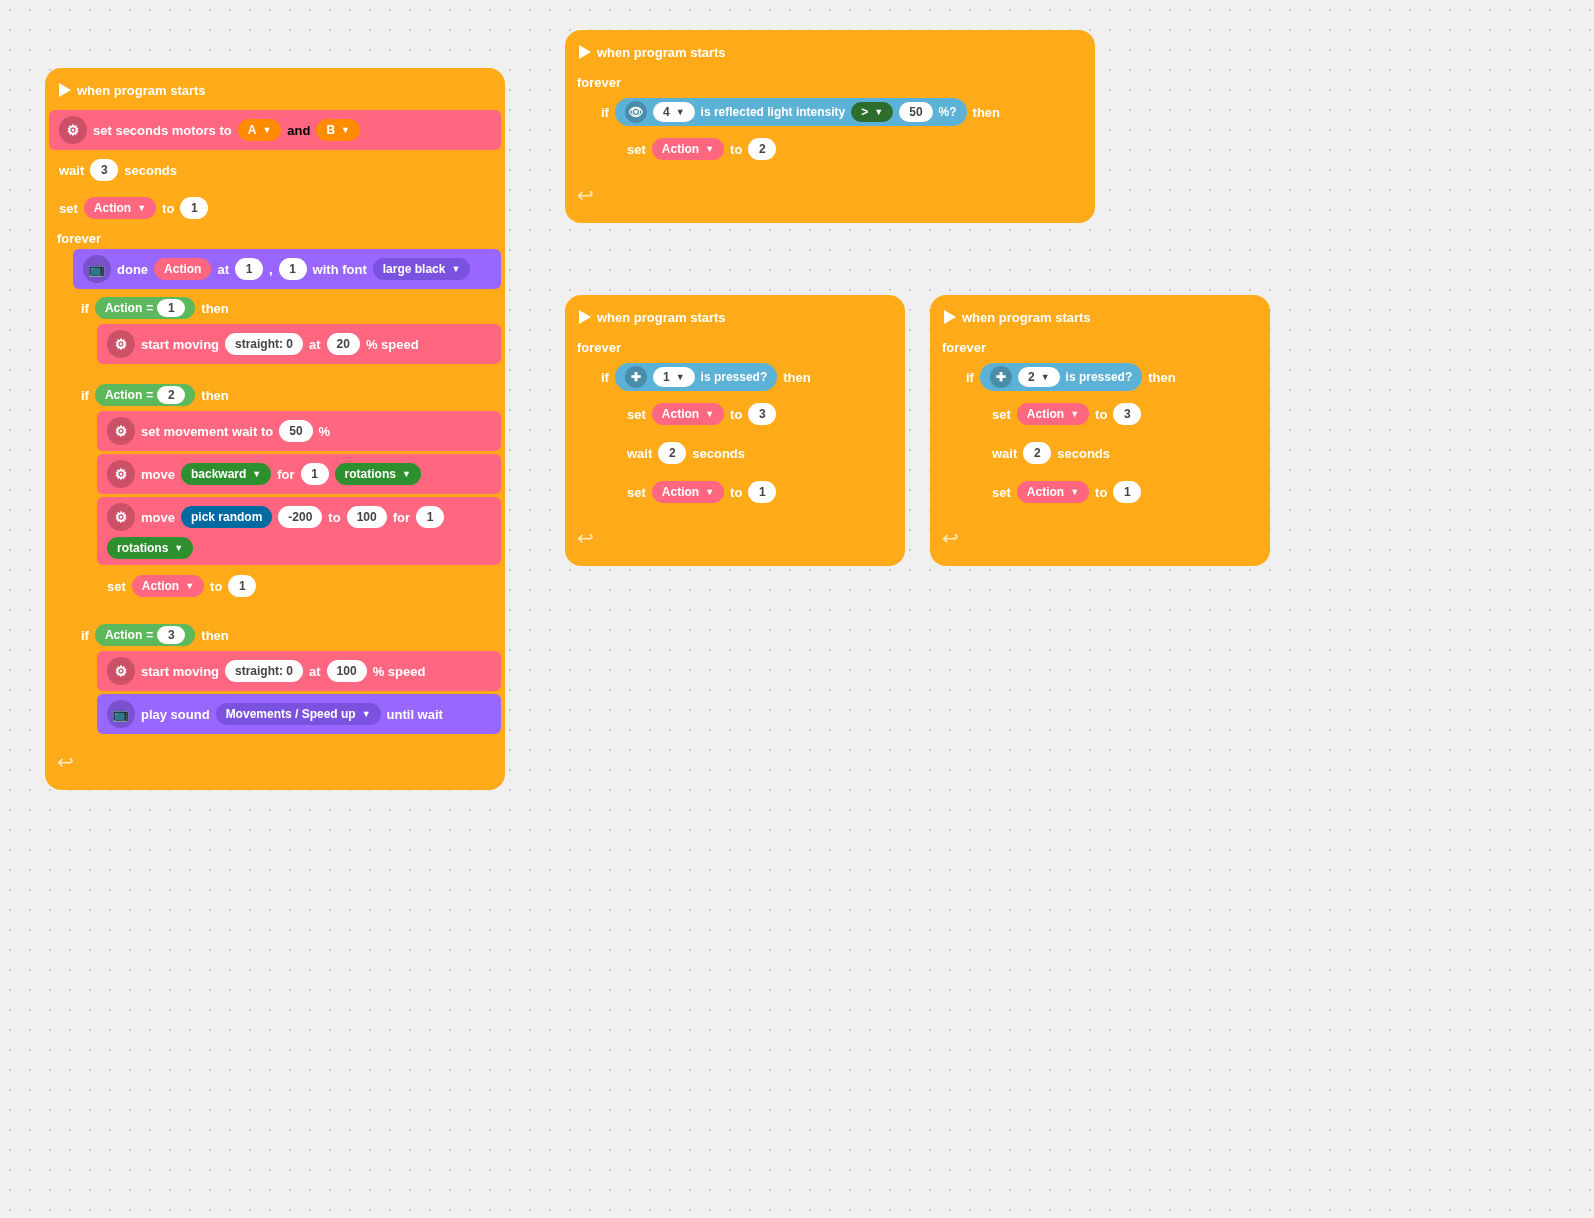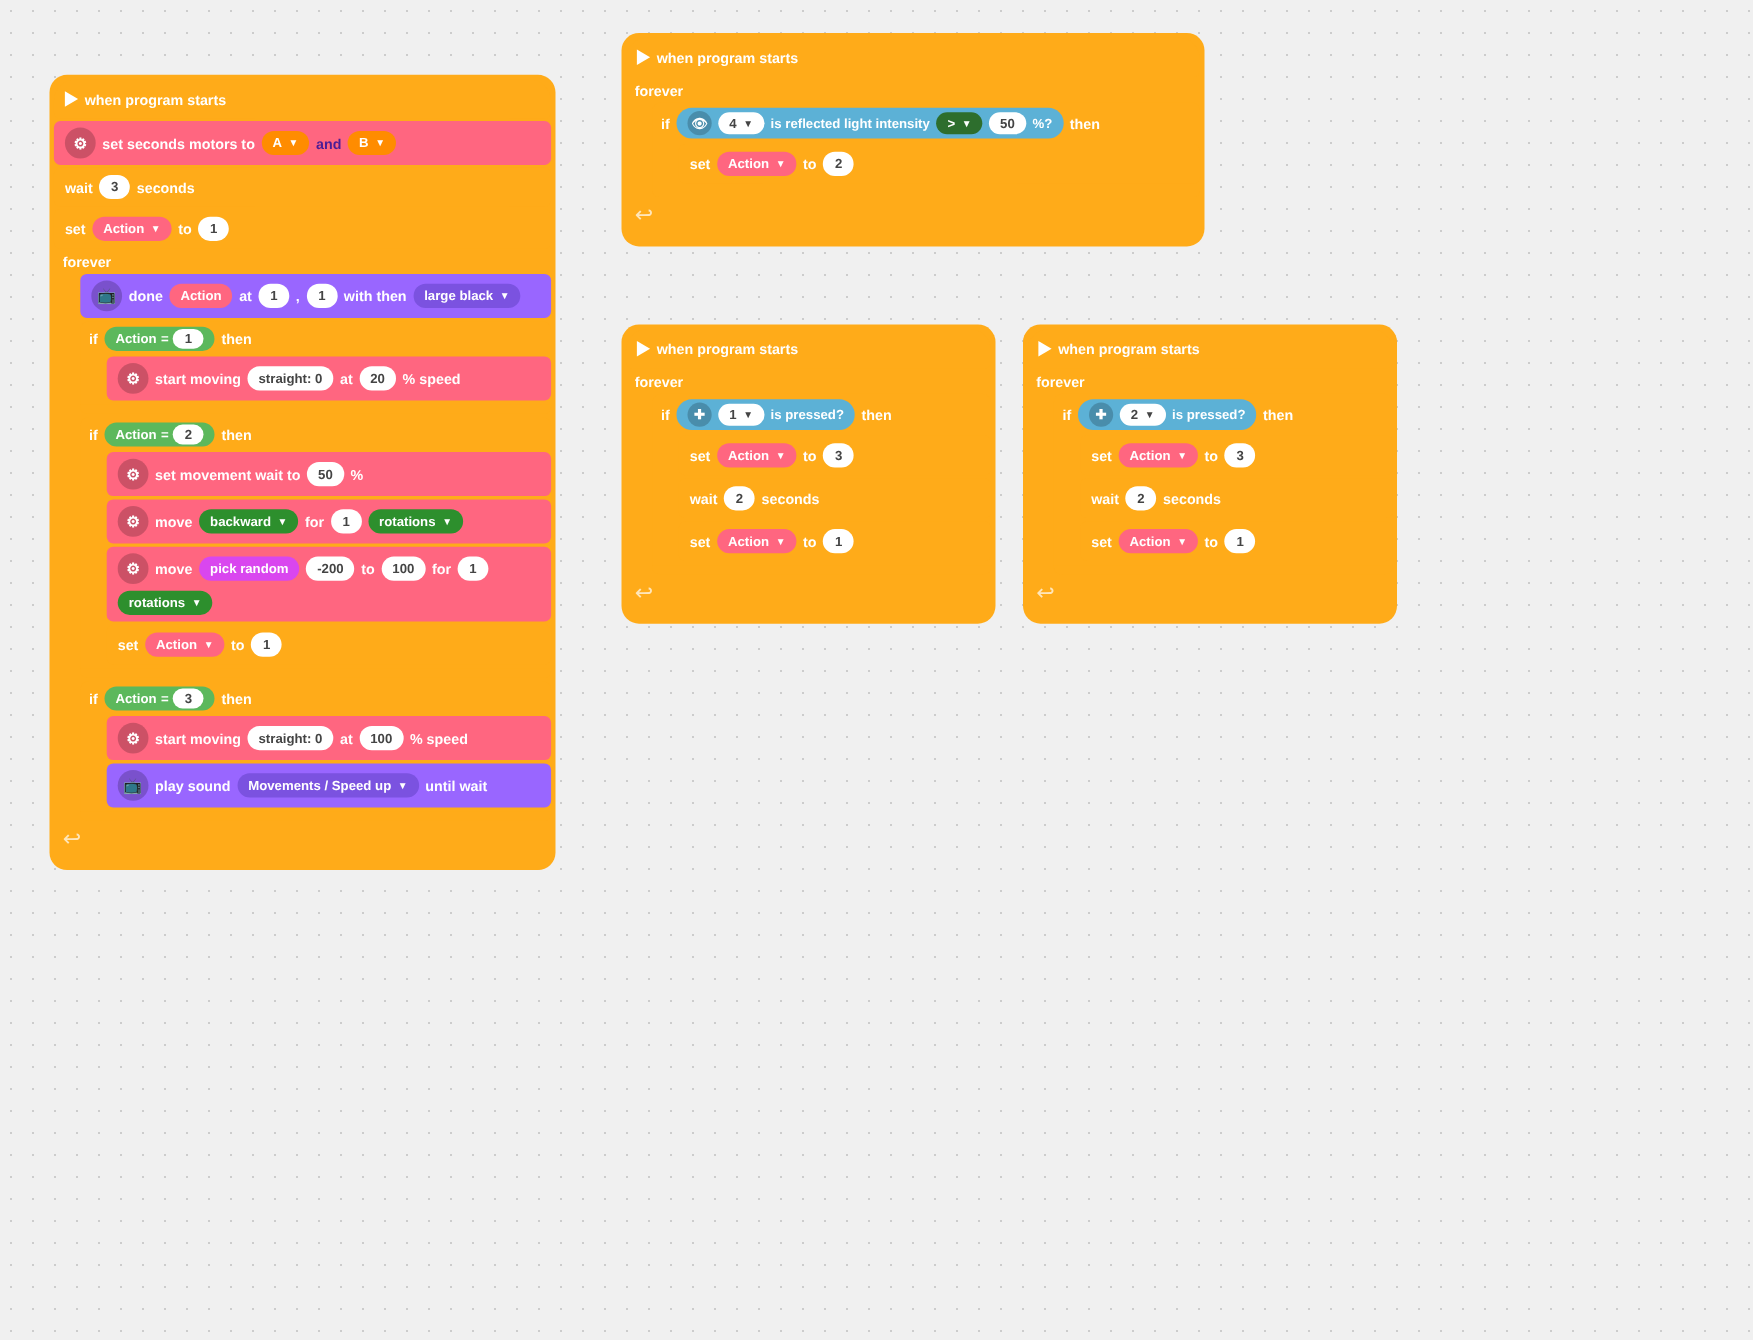--- a/index.html
+++ b/index.html
@@ -144,21 +144,21 @@
         <span>when program starts</span>
       </div>
 
       <div class="block pink" style="border-radius:6px; margin-bottom:2px;">
         <span class="block-icon">⚙</span>
         <span>set seconds motors to</span>
         <span class="pill pill-orange-light">
             <span>A</span>
             <span class="dropdown-arrow">▼</span>
           </span>
-        <span style="color:#4c1d95; font-weight:700;">and</span>
+        <span style="color:#000000; font-weight:700;">and</span>
         <span class="pill pill-orange-light">
             <span>B</span>
             <span class="dropdown-arrow">▼</span>
           </span>
       </div>
 
       <div class="block orange" style="border-radius:6px; margin-bottom:2px;">
         <span>wait</span>
         <span class="pill pill-white">
             <span>3</span>
@@ -189,21 +189,21 @@
               <span>Action</span>
             </span>
           <span>at</span>
           <span class="pill pill-white">
               <span>1</span>
             </span>
           <span>,</span>
           <span class="pill pill-white">
               <span>1</span>
             </span>
-          <span>with then</span>
+          <span>with font</span>
           <span class="pill" style="background:#7B52E0; color:white;">
               <span>large black</span>
               <span class="dropdown-arrow">▼</span>
             </span>
         </div>
 
         <div style="background:#FFAB19; border-radius:8px;">
           <div style="display:flex; align-items:center; gap:6px; padding:5px 8px; font-weight:700; font-size:13px; color:white;">
             <span>if</span>
             <span class="operator-pill">
@@ -268,21 +268,21 @@
                 </span>
               <span class="pill" style="background:#2d8f2d; color:white;">
                   <span>rotations</span>
                   <span class="dropdown-arrow">▼</span>
                 </span>
             </div>
 
             <div class="block pink" style="border-radius:6px;">
               <span class="block-icon">⚙</span>
               <span>move</span>
-              <span class="pill" style="background:#d946ef; color:white;">
+              <span class="pill" style="background:#0369a1; color:white;">
                   <span>pick random</span>
                 </span>
               <span class="pill pill-white">
                   <span>-200</span>
                 </span>
               <span>to</span>
               <span class="pill pill-white">
                   <span>100</span>
                 </span>
               <span>for</span>

